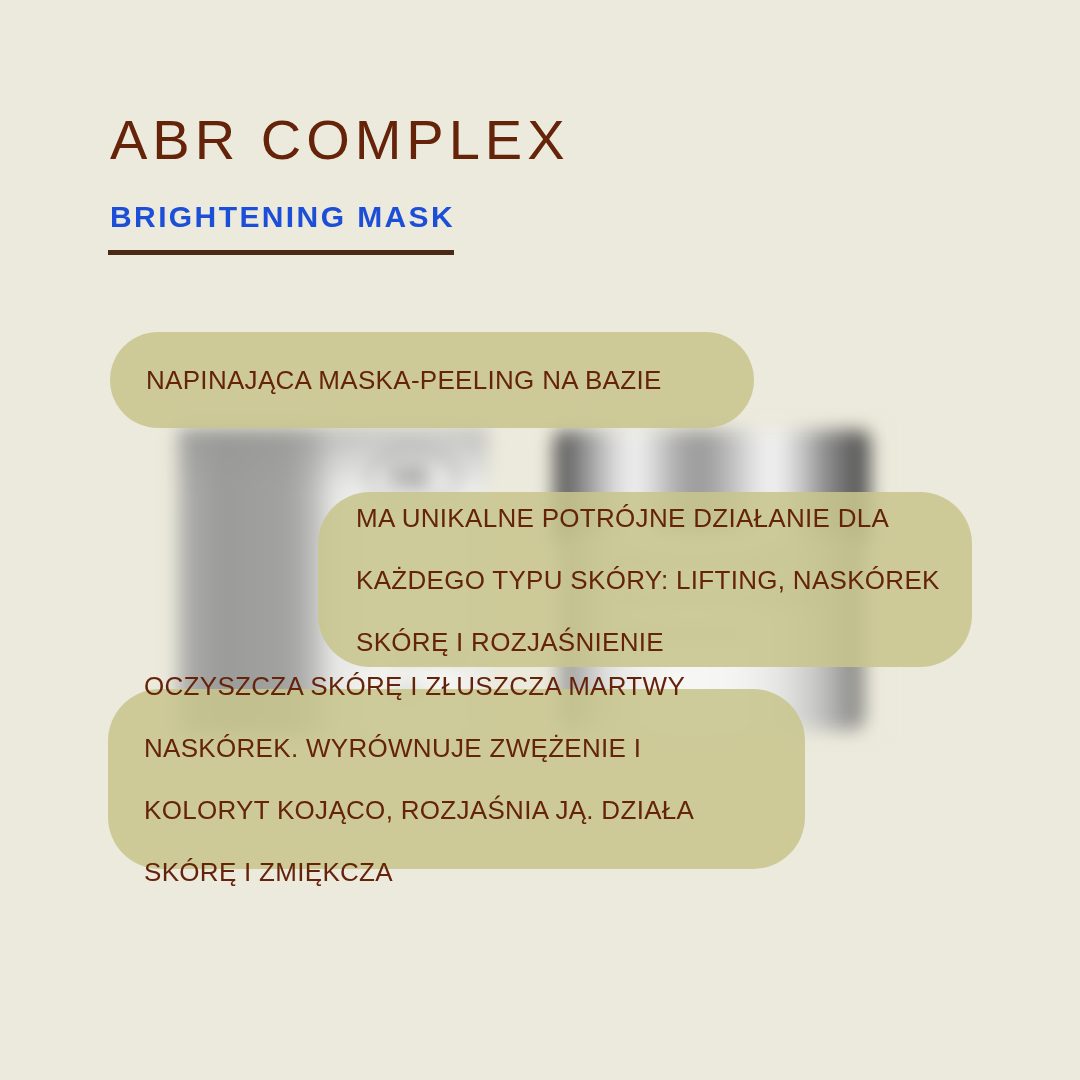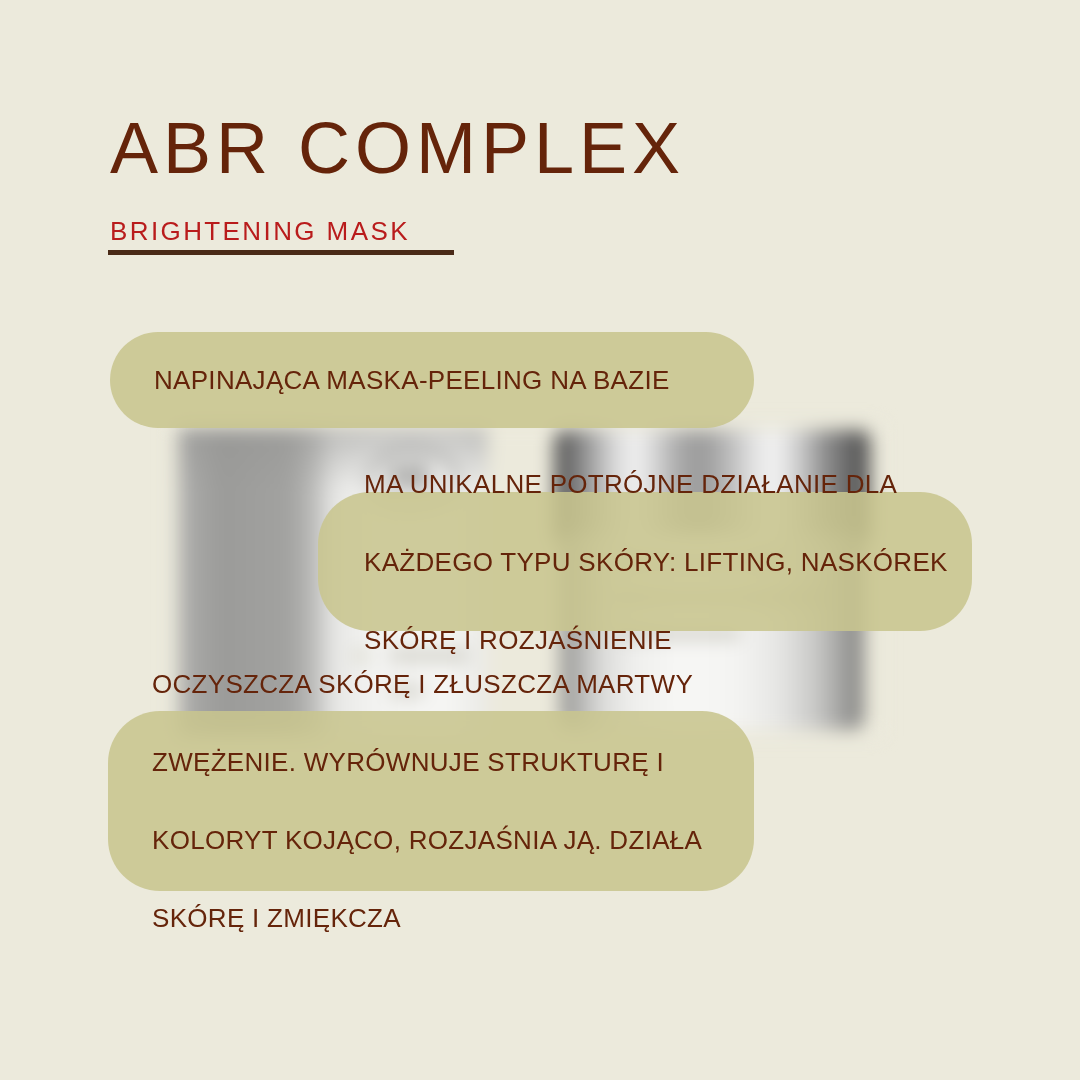--- a/index.html
+++ b/index.html
@@ -132,32 +132,32 @@
 
   
   .title-block {
     position: absolute;
     left: 110px;
     top: 112px;
   }
   .main-title {
     margin: 0;
     color: #65240A;
-    font-size: 72px;
+    font-size: 56px;
     font-weight: 400;
     letter-spacing: 5px;
     line-height: 1;
     white-space: nowrap;
   }
   .sub-title {
     margin: 0;
     padding-top: 34px;
-    color: #b91c1c;
-    font-size: 26px;
-    font-weight: 400;
+    color: #1d4ed8;
+    font-size: 30px;
+    font-weight: 700;
     letter-spacing: 2.4px;
     line-height: 1;
     white-space: nowrap;
   }
   .title-rule {
     position: absolute;
     left: 108px;
     top: 250px;
     width: 346px;
     height: 5px;
@@ -168,31 +168,31 @@
   .pill {
     position: absolute;
     background: rgba(200,197,142,.88);
     border-radius: 52px;
     box-sizing: border-box;
     display: flex;
     flex-direction: column;
     justify-content: center;
   }
   .pill p {
-    margin: 16px;
+    margin: 8px;
     color: #65240A;
     font-size: 26px;
     font-weight: 400;
     letter-spacing: .3px;
     line-height: 46px;
     white-space: nowrap;
   }
   #pill-1 { left: 110px;  top: 332px; width: 644px; height: 96px;  padding: 0 28px; }
-  #pill-2 { left: 318px;  top: 492px; width: 654px; height: 139px; padding: 16px 30px; }
-  #pill-3 { left: 108px;  top: 711px; width: 646px; height: 180px; padding: 4px 28px; }
+  #pill-2 { left: 318px;  top: 492px; width: 654px; height: 175px; padding: 16px 30px; }
+  #pill-3 { left: 108px;  top: 689px; width: 697px; height: 180px; padding: 4px 28px; }
 </style>
 </head>
 <body>
 
 <div id="poster">
 
   <div class="product-photo">
     <div class="photo-bg"></div>
 
     <div class="carton"></div>
@@ -227,18 +227,18 @@
   </div>
 
   <div class="pill" id="pill-2">
     <p>MA UNIKALNE POTRÓJNE DZIAŁANIE DLA</p>
     <p>KAŻDEGO TYPU SKÓRY: LIFTING, NASKÓREK</p>
     <p>SKÓRĘ I ROZJAŚNIENIE</p>
   </div>
 
   <div class="pill" id="pill-3">
     <p>OCZYSZCZA SKÓRĘ I ZŁUSZCZA MARTWY</p>
-    <p>ZWĘŻENIE. WYRÓWNUJE STRUKTURĘ I</p>
+    <p>NASKÓREK. WYRÓWNUJE ZWĘŻENIE I</p>
     <p>KOLORYT KOJĄCO, ROZJAŚNIA JĄ. DZIAŁA</p>
     <p>SKÓRĘ I ZMIĘKCZA</p>
   </div>
 
 </div>
 
 </body></html>

